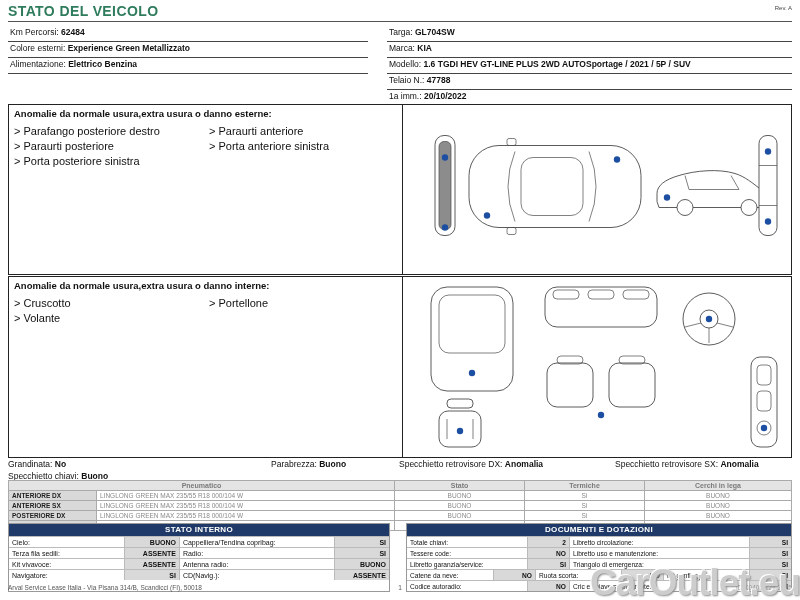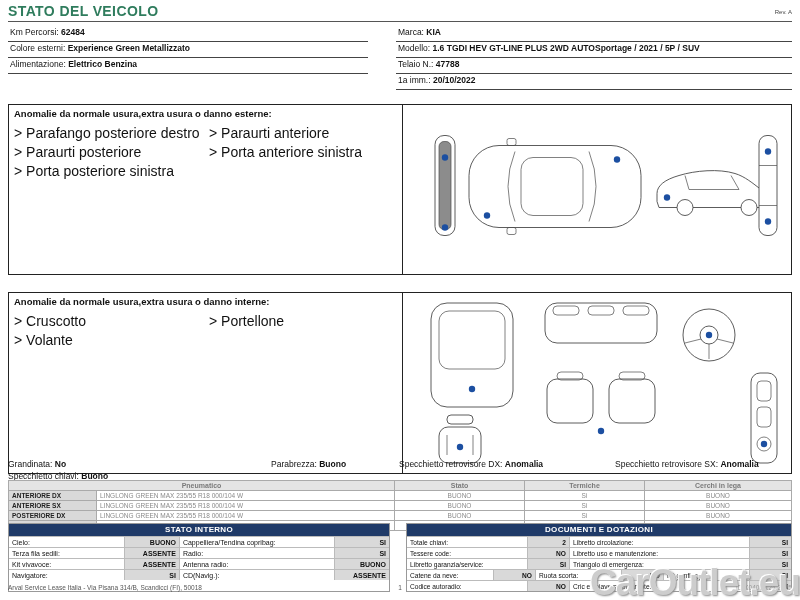--- a/index.html
+++ b/index.html
@@ -1,39 +1,39 @@
 <!DOCTYPE html>
 <html style="--title-green: #2f7c5d; --header-navy: #1f3a68; --table-grey: #d9d9d9; --muted-grey: #8a8a8a; --damage-marker-blue: #1c4fa1;"><head>
 <meta charset="utf-8">
 <style>
   html,body{margin:0;padding:0;}
   body{width:800px;height:600px;position:relative;background:#fff;color:#111;
        font-family:"Liberation Sans",sans-serif;overflow:hidden;}
   .section{position:absolute;left:8px;right:8px;}
 
   
-  #header{top:3px;display:flex;justify-content:space-between;align-items:center;}
+  #header{top:3px;display:flex;justify-content:space-between;align-items:flex-start;}
   .title{font-size:14px;font-weight:bold;color:var(--title-green,#2f7c5d);letter-spacing:.4px;}
   .rev{font-size:6px;color:#444;margin-top:2px;}
   #rule{top:21px;border-top:1px solid #555;height:0;}
 
   
-  #info{top:26px;display:flex;gap:28px;font-size:8.5px;}
+  #info{top:26px;display:flex;gap:19px;font-size:8.5px;}
   .col-l{width:360px;}
   .col-r{flex:1;}
   .irow{border-bottom:1px solid #444;padding:1px 2px 2px;line-height:10.5px;min-height:12px;}
   .irow .val{font-weight:bold;}
 
   
   .dbox{border:1px solid #222;display:flex;background:#fff;gap:28px;}
   #external{top:104px;height:169px;}
-  #internal{top:292px;height:180px;justify-content:center;}
+  #internal{top:276px;height:180px;justify-content:center;}
   .dleft{flex:1;padding:3px 5px;}
   .dtitle{font-weight:bold;font-size:9.5px;margin-bottom:4px;}
-  .dlists{display:flex;font-size:14px;}
+  .dlists{display:flex;font-size:11px;}
   .dlists ul{list-style:none;margin:0;padding:0;}
   .dlists ul.c1{width:195px;}
   .dlists li{padding:1.5px 0;}
   .dlists li::before{content:">\00a0 ";}
   .dpane{width:388px;border-left:1px solid #222;display:flex;align-items:center;justify-content:center;}
   .dpane svg{width:100%;height:100%;}
   .diag{stroke:#4a4a4a;stroke-width:.9;fill:#fff;}
   .diag-dark{fill:#8c8c8c;stroke:#4a4a4a;stroke-width:.7;}
   .thin{stroke:#4a4a4a;stroke-width:.7;fill:none;}
   .dot{fill:var(--damage-marker-blue,#1c4fa1);stroke:none;}
@@ -88,20 +88,21 @@
 </div>
 <div class="section" id="rule"></div>
 
 <div class="section" id="info">
   <div class="col-l">
     <div class="irow"><span class="lbl">Km Percorsi:</span> <span class="val">62484</span></div>
     <div class="irow"><span class="lbl">Colore esterni:</span> <span class="val">Experience Green Metallizzato</span></div>
     <div class="irow"><span class="lbl">Alimentazione:</span> <span class="val">Elettrico Benzina</span></div>
   </div>
   <div class="col-r">
+    <div class="irow"><span class="lbl">Targa:</span> <span class="val">GL704SW</span></div>
     <div class="irow"><span class="lbl">Marca:</span> <span class="val">KIA</span></div>
     <div class="irow"><span class="lbl">Modello:</span> <span class="val">1.6 TGDI HEV GT-LINE PLUS 2WD AUTOSportage / 2021 / 5P / SUV</span></div>
     <div class="irow"><span class="lbl">Telaio N.:</span> <span class="val">47788</span></div>
     <div class="irow"><span class="lbl">1a imm.:</span> <span class="val">20/10/2022</span></div>
   </div>
 </div>
 
 <div class="section dbox" id="external">
   <div class="dleft">
     <div class="dtitle">Anomalie da normale usura,extra usura o danno esterne:</div>

